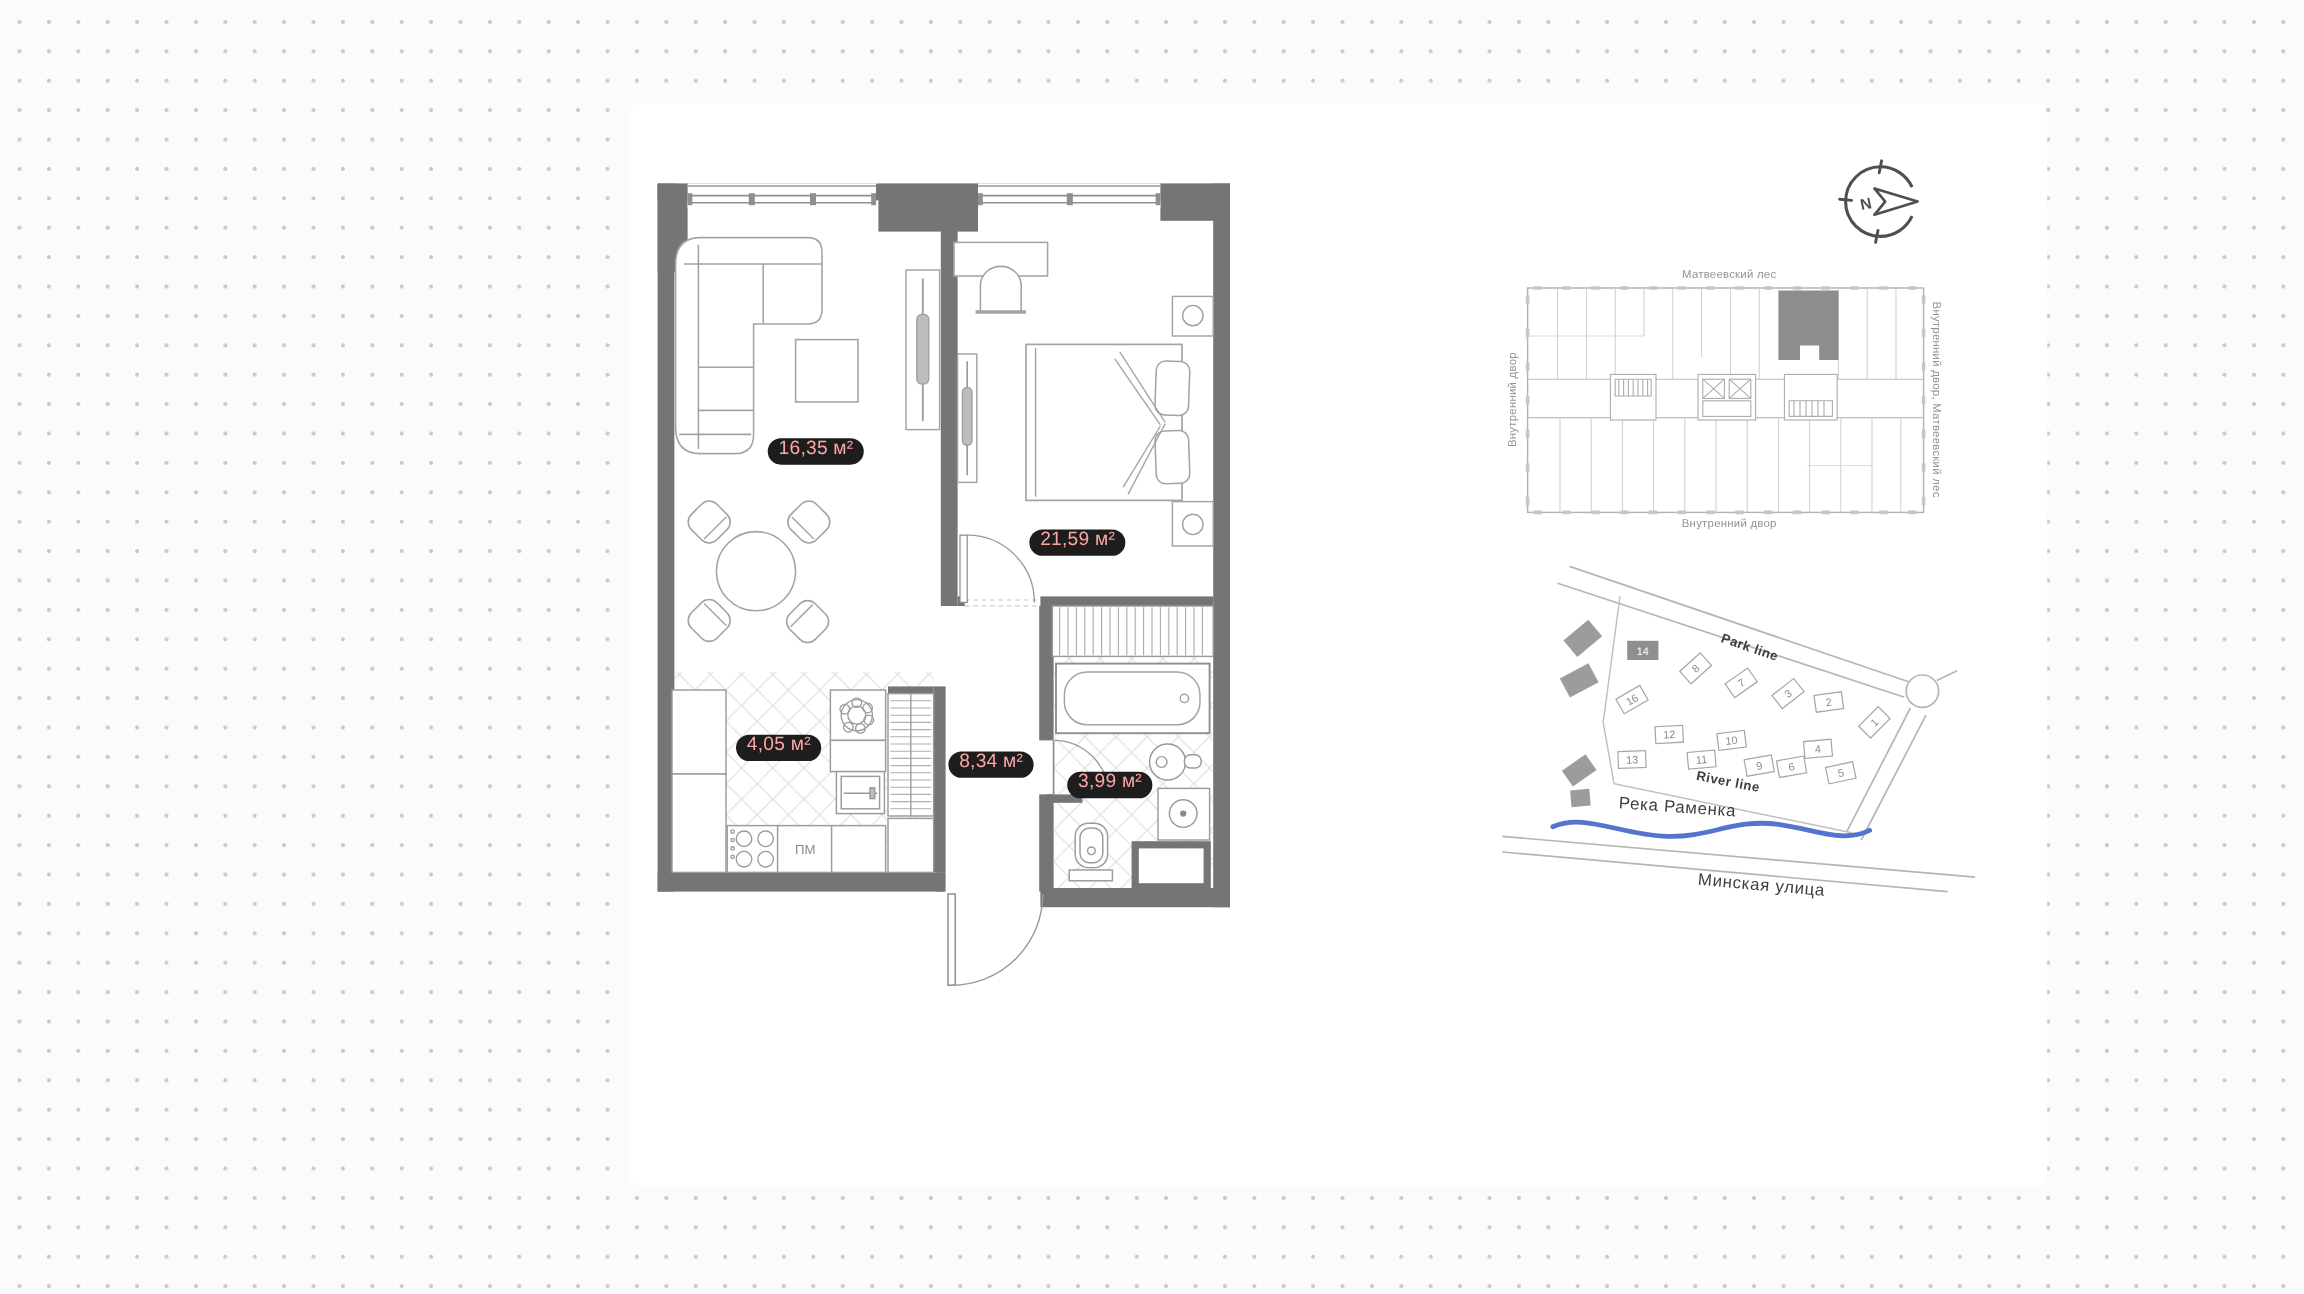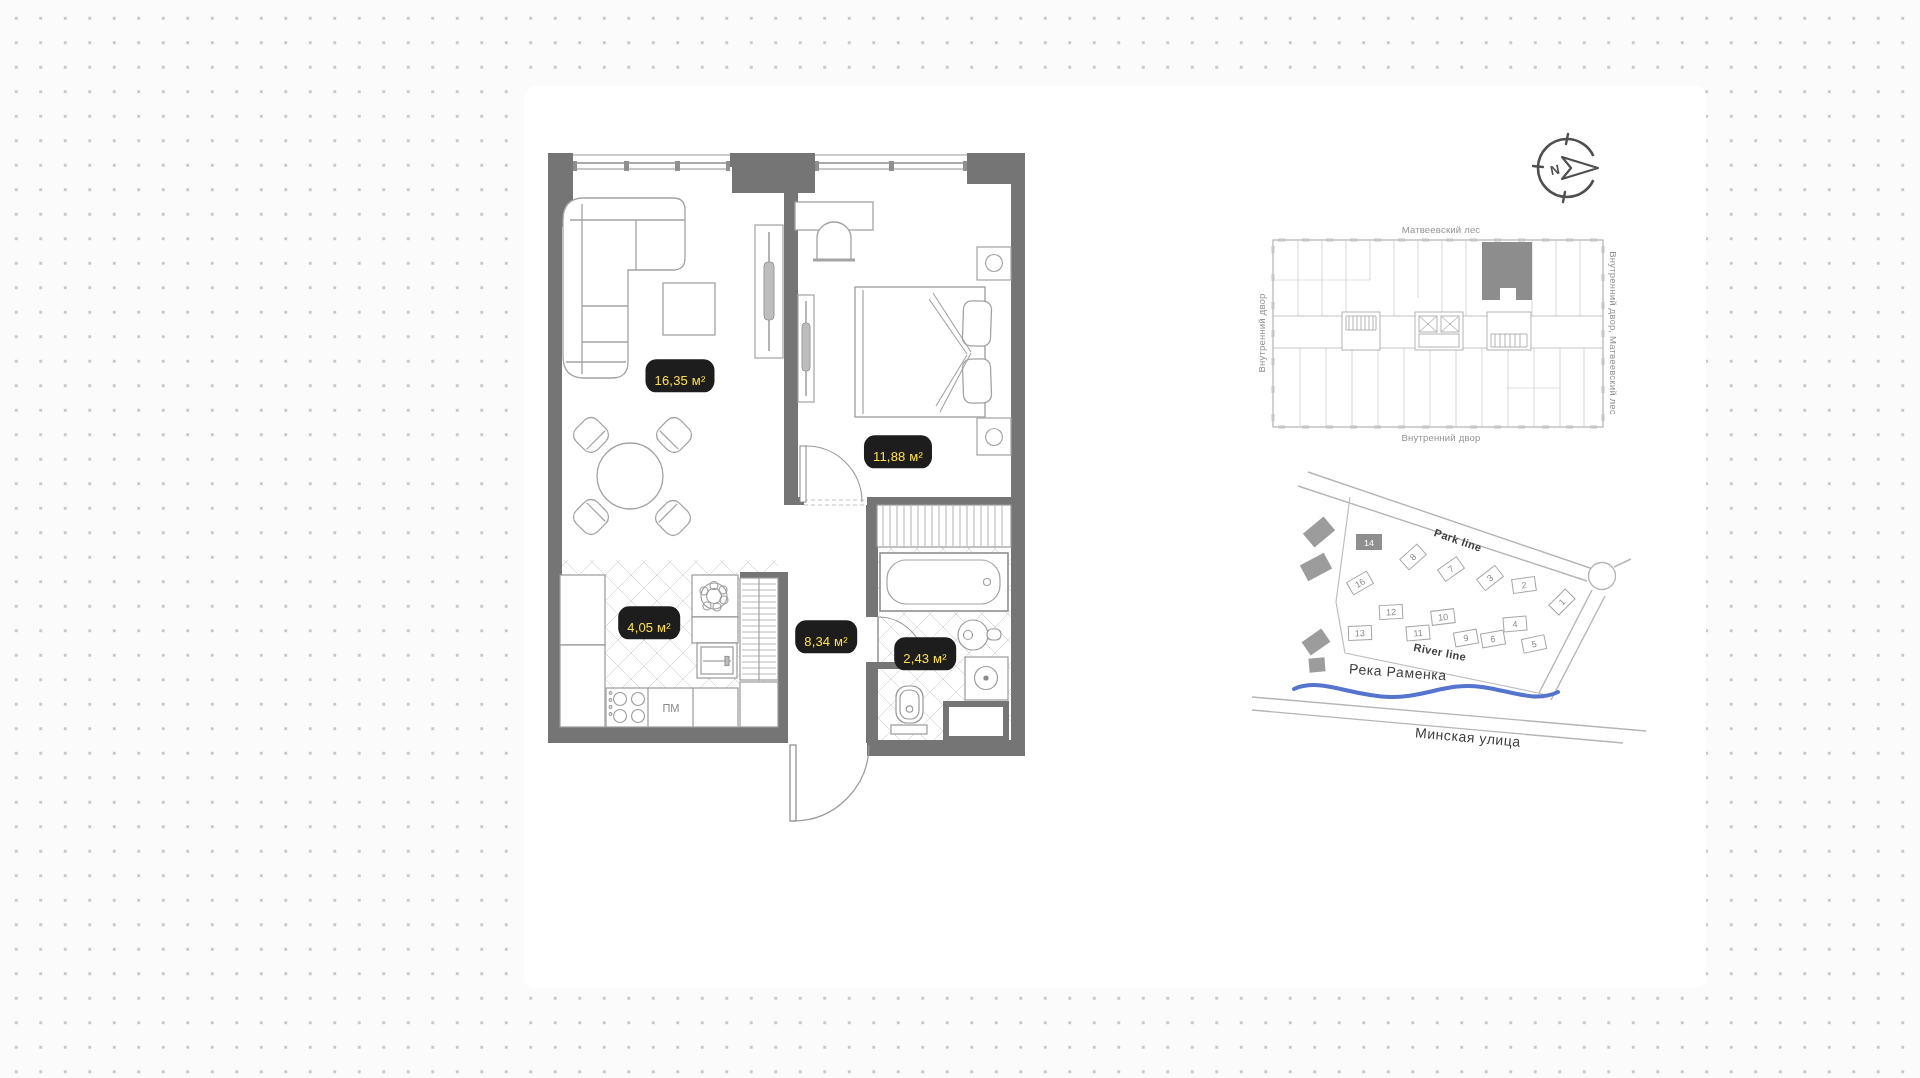--- a/index.html
+++ b/index.html
@@ -12,23 +12,23 @@
     background-position:4px 6px;
   }
   #canvas{position:relative;width:1920px;height:1078px;}
   .card{
     position:absolute;left:524px;top:86px;width:1182px;height:902px;
     background:#ffffff;border-radius:10px;
   }
   .abs{position:absolute;}
   .pill{
     position:absolute;transform:translate(-50%,-50%);
-    background:#1d1d1d;color:#fde047;
-    font-size:13px;letter-spacing:.2px;font-weight:500;
-    padding:15px 9px 4px 9px;border-radius:11px;white-space:nowrap;line-height:1.1;
+    background:#1d1d1d;color:#fca5a5;
+    font-size:16px;letter-spacing:.2px;font-weight:500;
+    padding:0 9px 4px 9px;border-radius:11px;white-space:nowrap;line-height:1.1;
   }
   .bp-label{
     position:absolute;transform:translate(-50%,-50%);
     color:#939393;font-size:9.5px;letter-spacing:.2px;white-space:nowrap;
   }
   .bp-label.rot-l{transform:translate(-50%,-50%) rotate(-90deg);}
   .bp-label.rot-r{transform:translate(-50%,-50%) rotate(90deg);}
   .map-label{
     position:absolute;transform:translate(-50%,-50%);
     color:#3e3e3e;white-space:nowrap;
@@ -250,24 +250,24 @@
       <path d="M338,497 A 46,46 0 0 1 384,543" fill="none" stroke="#9a9a9a" stroke-width="1.1"></path>
     </g>
 
     <g>
       <rect x="250" y="625" width="6" height="76" fill="#ffffff" stroke="#8a8a8a" stroke-width="1.2"></rect>
       <path d="M253,701 A 76,76 0 0 0 329,625" fill="none" stroke="#9a9a9a" stroke-width="1.2"></path>
     </g>
   </svg>
 
   <div class="pill" style="left:680px;top:376px">16,35 м²</div>
-  <div class="pill" style="left:898px;top:452px">11,88 м²</div>
+  <div class="pill" style="left:898px;top:452px">21,59 м²</div>
   <div class="pill" style="left:649px;top:623px">4,05 м²</div>
   <div class="pill" style="left:826px;top:637px">8,34 м²</div>
-  <div class="pill" style="left:925px;top:654px">2,43 м²</div>
+  <div class="pill" style="left:925px;top:654px">3,99 м²</div>
 
   <svg class="abs" style="left:1528px;top:129px" width="82" height="80" viewBox="0 0 82 80">
     <circle cx="39" cy="39" r="29" fill="none" stroke="#4f4f4f" stroke-width="2.6" stroke-dasharray="157 25" stroke-dashoffset="-12.5"></circle>
     <g stroke="#4f4f4f" stroke-width="2.4" stroke-linecap="round">
       <line x1="40" y1="5" x2="38" y2="15"></line>
       <line x1="5" y1="37" x2="15" y2="38"></line>
       <line x1="37" y1="63" x2="35" y2="73"></line>
     </g>
     <polygon points="34,28 70,39 34,50 43,39" fill="#ffffff" stroke="#4f4f4f" stroke-width="2.2" stroke-linejoin="round"></polygon>
     <text x="22" y="45" font-size="13" font-weight="bold" fill="#4f4f4f" transform="rotate(-12 28 40)">N</text>

